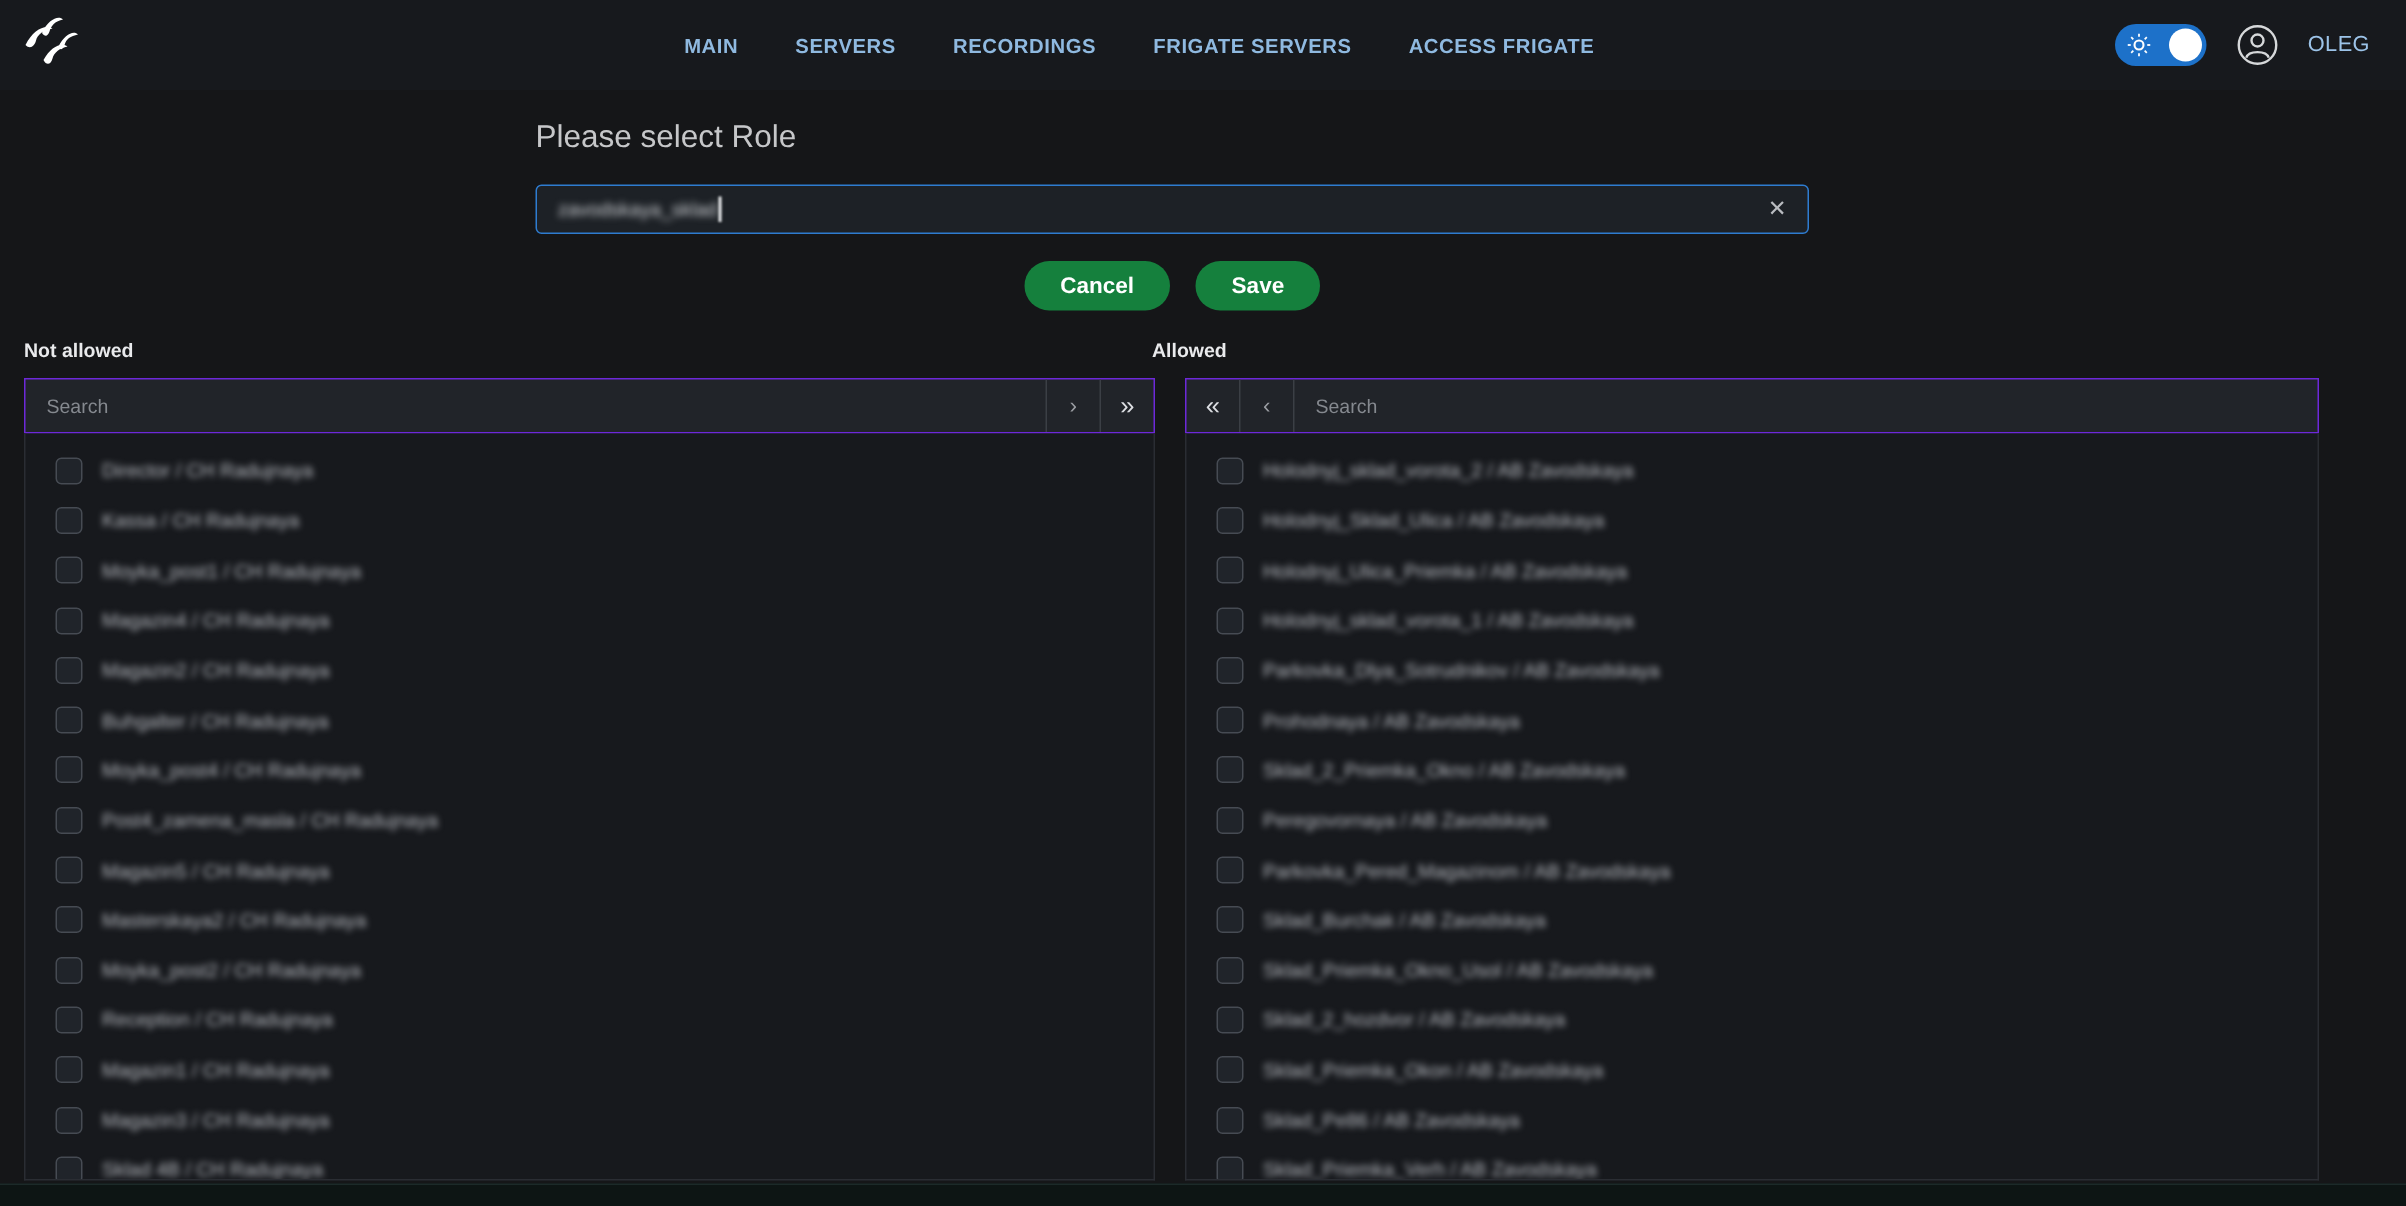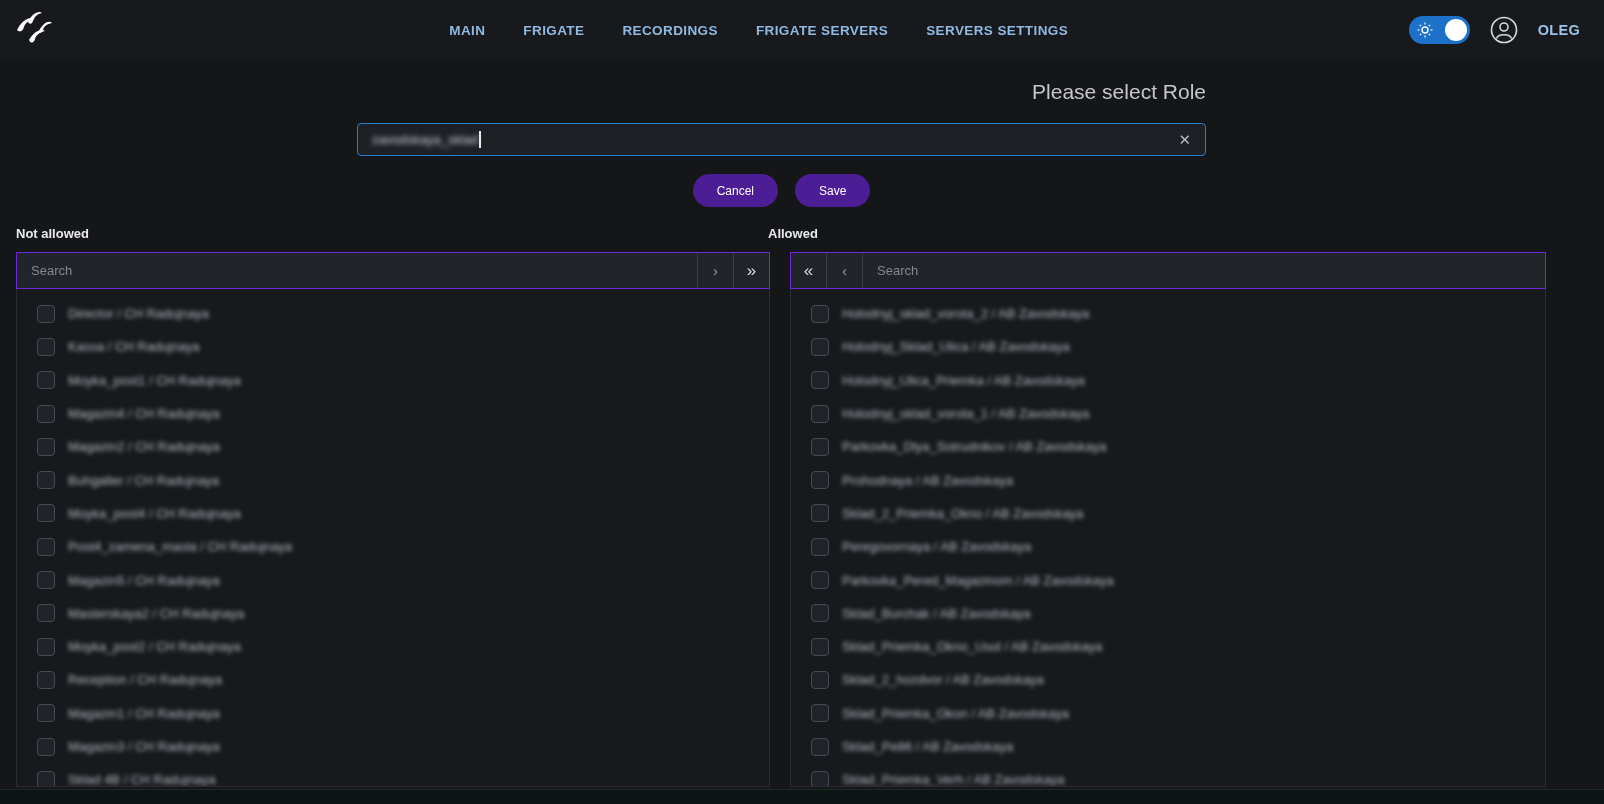--- a/index.html
+++ b/index.html
@@ -31,47 +31,47 @@
   .toggle {
     width:61px; height:28px; border-radius:14px; background:#1d71c9;
     position:relative; cursor:pointer;
   }
   .toggle .knob {
     position:absolute; right:3px; top:3px; width:22px; height:22px;
     border-radius:50%; background:#ffffff;
   }
   .toggle svg { position:absolute; left:8px; top:6px; }
   .avatar { width:28px; height:28px; }
-  .username { color:#9cc3e8; font-size:14.5px; font-weight:bold; letter-spacing:0.3px; }
+  .username { color:#9cc3e8; font-size:14.5px; font-weight:normal; letter-spacing:0.3px; }
 
   
   .page-title {
     position:absolute; left:357px; top:80px; width:849px;
-    text-align:right; font-size:21px; color:#c6c7c9;
+    text-align:left; font-size:21px; color:#c6c7c9;
   }
   .role-input {
     position:absolute; left:357px; top:123px; width:849px; height:33px;
     background:#1d2126; border:1.5px solid #2e7cd0; border-radius:4px;
     display:flex; align-items:center; padding:0 14px; cursor:text;
   }
   .role-input .value {
     font-size:13px; color:#cfd2d6; filter:blur(2.6px); white-space:nowrap;
   }
   .caret { width:2px; height:17px; background:#e8eaec; margin-left:1px; filter:blur(0.7px); }
   .clear-btn {
     margin-left:auto; color:#b9bcc0; font-size:15px; line-height:1;
     cursor:pointer; background:none; border:none; font-family:inherit;
   }
   .form-buttons {
     position:absolute; left:357px; top:174px; width:849px; height:33px;
     display:flex; justify-content:center; gap:17px;
   }
   .btn {
-    height:33px; border:none; border-radius:17px; background:#4c1d95;
-    color:#ffffff; font-weight:normal; font-size:12px; padding:0 24px;
+    height:33px; border:none; border-radius:17px; background:#15803d;
+    color:#ffffff; font-weight:bold; font-size:15px; padding:0 24px;
     font-family:inherit; cursor:pointer;
   }
 
   
   .panel-title {
     position:absolute; top:226px; font-size:13px; font-weight:bold; color:#e9eaec;
   }
   .panel-title.left  { left:16px; }
   .panel-title.right { left:768px; }
 
@@ -133,24 +133,24 @@
           <path d="M3 22 C8 12, 16 8, 21 11 C15 12, 11 15, 10 19 C9 23, 6 25, 3 22 Z"></path>
           <path d="M14 14 C18 5, 25 2, 28 5 C23 6, 20 9, 19 13 C18 16, 16 17, 14 14 Z"></path>
           <path d="M15 32 C20 23, 27 20, 31 23 C26 24, 22 27, 21 31 C20 35, 17 36, 15 32 Z"></path>
           <path d="M25 23 C29 15, 35 12, 38 15 C33 16, 30 18, 29 22 C28 25, 26 26, 25 23 Z"></path>
         </g>
       </svg>
     </span>
 
     <nav class="nav-links">
       <a class="nav-link">MAIN</a>
-      <a class="nav-link">FRIGATE</a>
+      <a class="nav-link">SERVERS</a>
       <a class="nav-link">RECORDINGS</a>
       <a class="nav-link">FRIGATE SERVERS</a>
-      <a class="nav-link">SERVERS SETTINGS</a>
+      <a class="nav-link">ACCESS FRIGATE</a>
     </nav>
 
     <div class="nav-right">
       <div class="toggle">
         <svg width="16" height="16" viewBox="0 0 16 16">
           <circle cx="8" cy="8" r="3" fill="none" stroke="#ffffff" stroke-width="1.4"></circle>
           <g stroke="#ffffff" stroke-width="1.2">
             <line x1="8" y1="0.5" x2="8" y2="2.5"></line>
               <line x1="8" y1="13.5" x2="8" y2="15.5"></line>
             <line x1="0.5" y1="8" x2="2.5" y2="8"></line>

